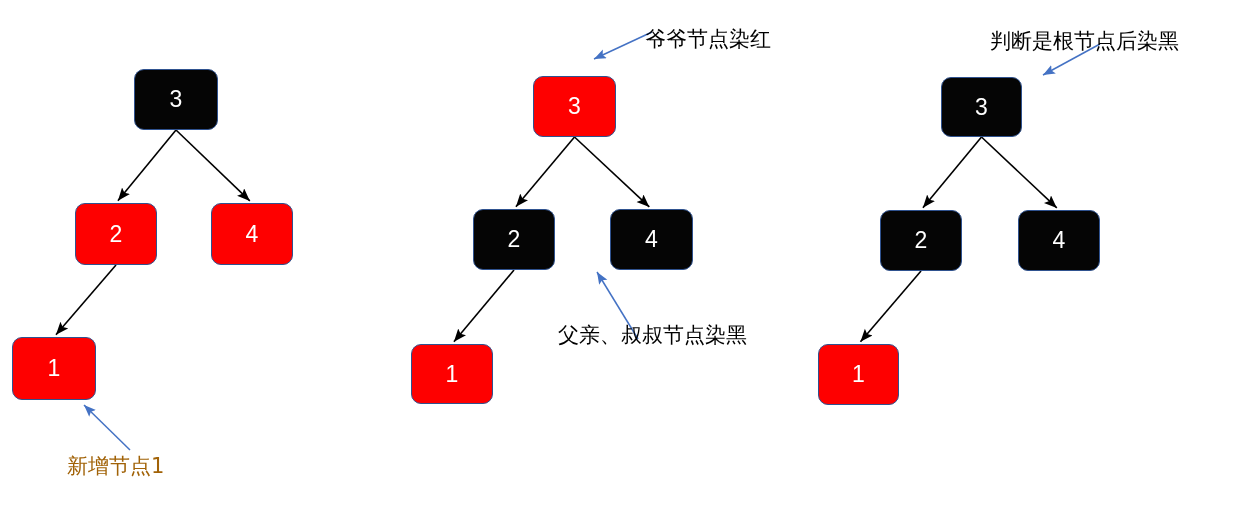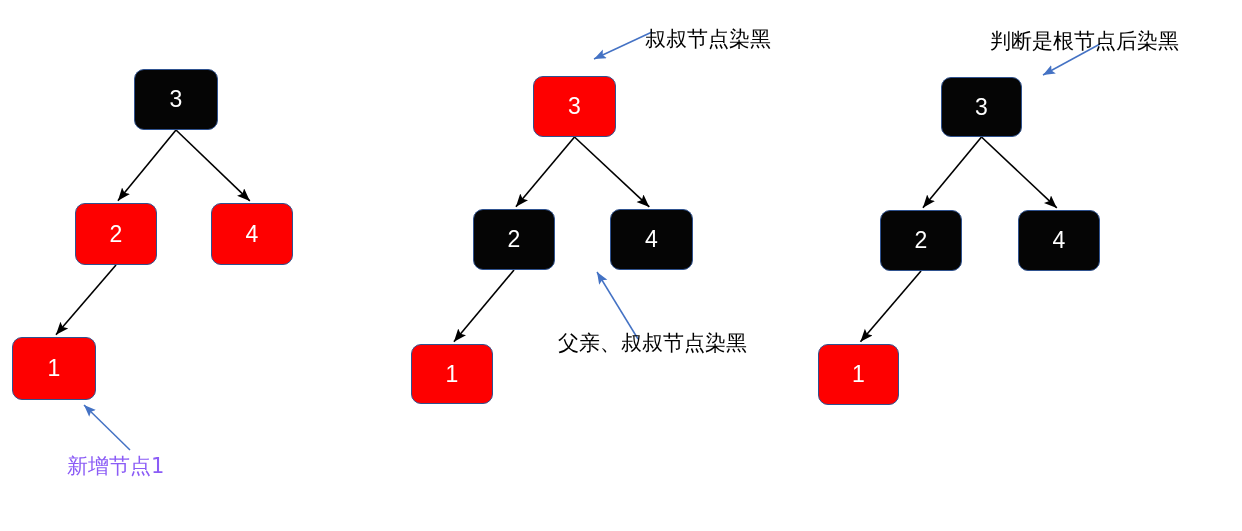--- a/index.html
+++ b/index.html
@@ -113,18 +113,18 @@
         <span>2</span>
       </div>
       <div class="node black" style="left: 1018px; top: 210px; width: 82px; height: 61px; background: rgb(5, 5, 5); border-color: rgb(47, 82, 143); color: rgb(255, 255, 255);">
         <span>4</span>
       </div>
       <div class="node red" style="left: 818px; top: 344px; width: 81px; height: 61px; background: rgb(254, 0, 0); border-color: rgb(47, 82, 143); color: rgb(255, 255, 255);">
         <span>1</span>
       </div>
     </div>
   <div id="labels-layer">
-      <div class="label" style="left: 67px; top: 454px; color: #8b5cf6;">新增节点1</div>
-      <div class="label" style="left: 645px; top: 27px; color: rgb(0, 0, 0);">叔叔节点染黑</div>
-      <div class="label" style="left: 558px; top: 331px; color: rgb(0, 0, 0);">父亲、叔叔节点染黑</div>
+      <div class="label" style="left: 67px; top: 454px; color: #a16207;">新增节点1</div>
+      <div class="label" style="left: 645px; top: 27px; color: rgb(0, 0, 0);">爷爷节点染红</div>
+      <div class="label" style="left: 558px; top: 323px; color: rgb(0, 0, 0);">父亲、叔叔节点染黑</div>
       <div class="label" style="left: 990px; top: 29px; color: rgb(0, 0, 0);">判断是根节点后染黑</div>
     </div>
 </div>
 
 </body></html>

